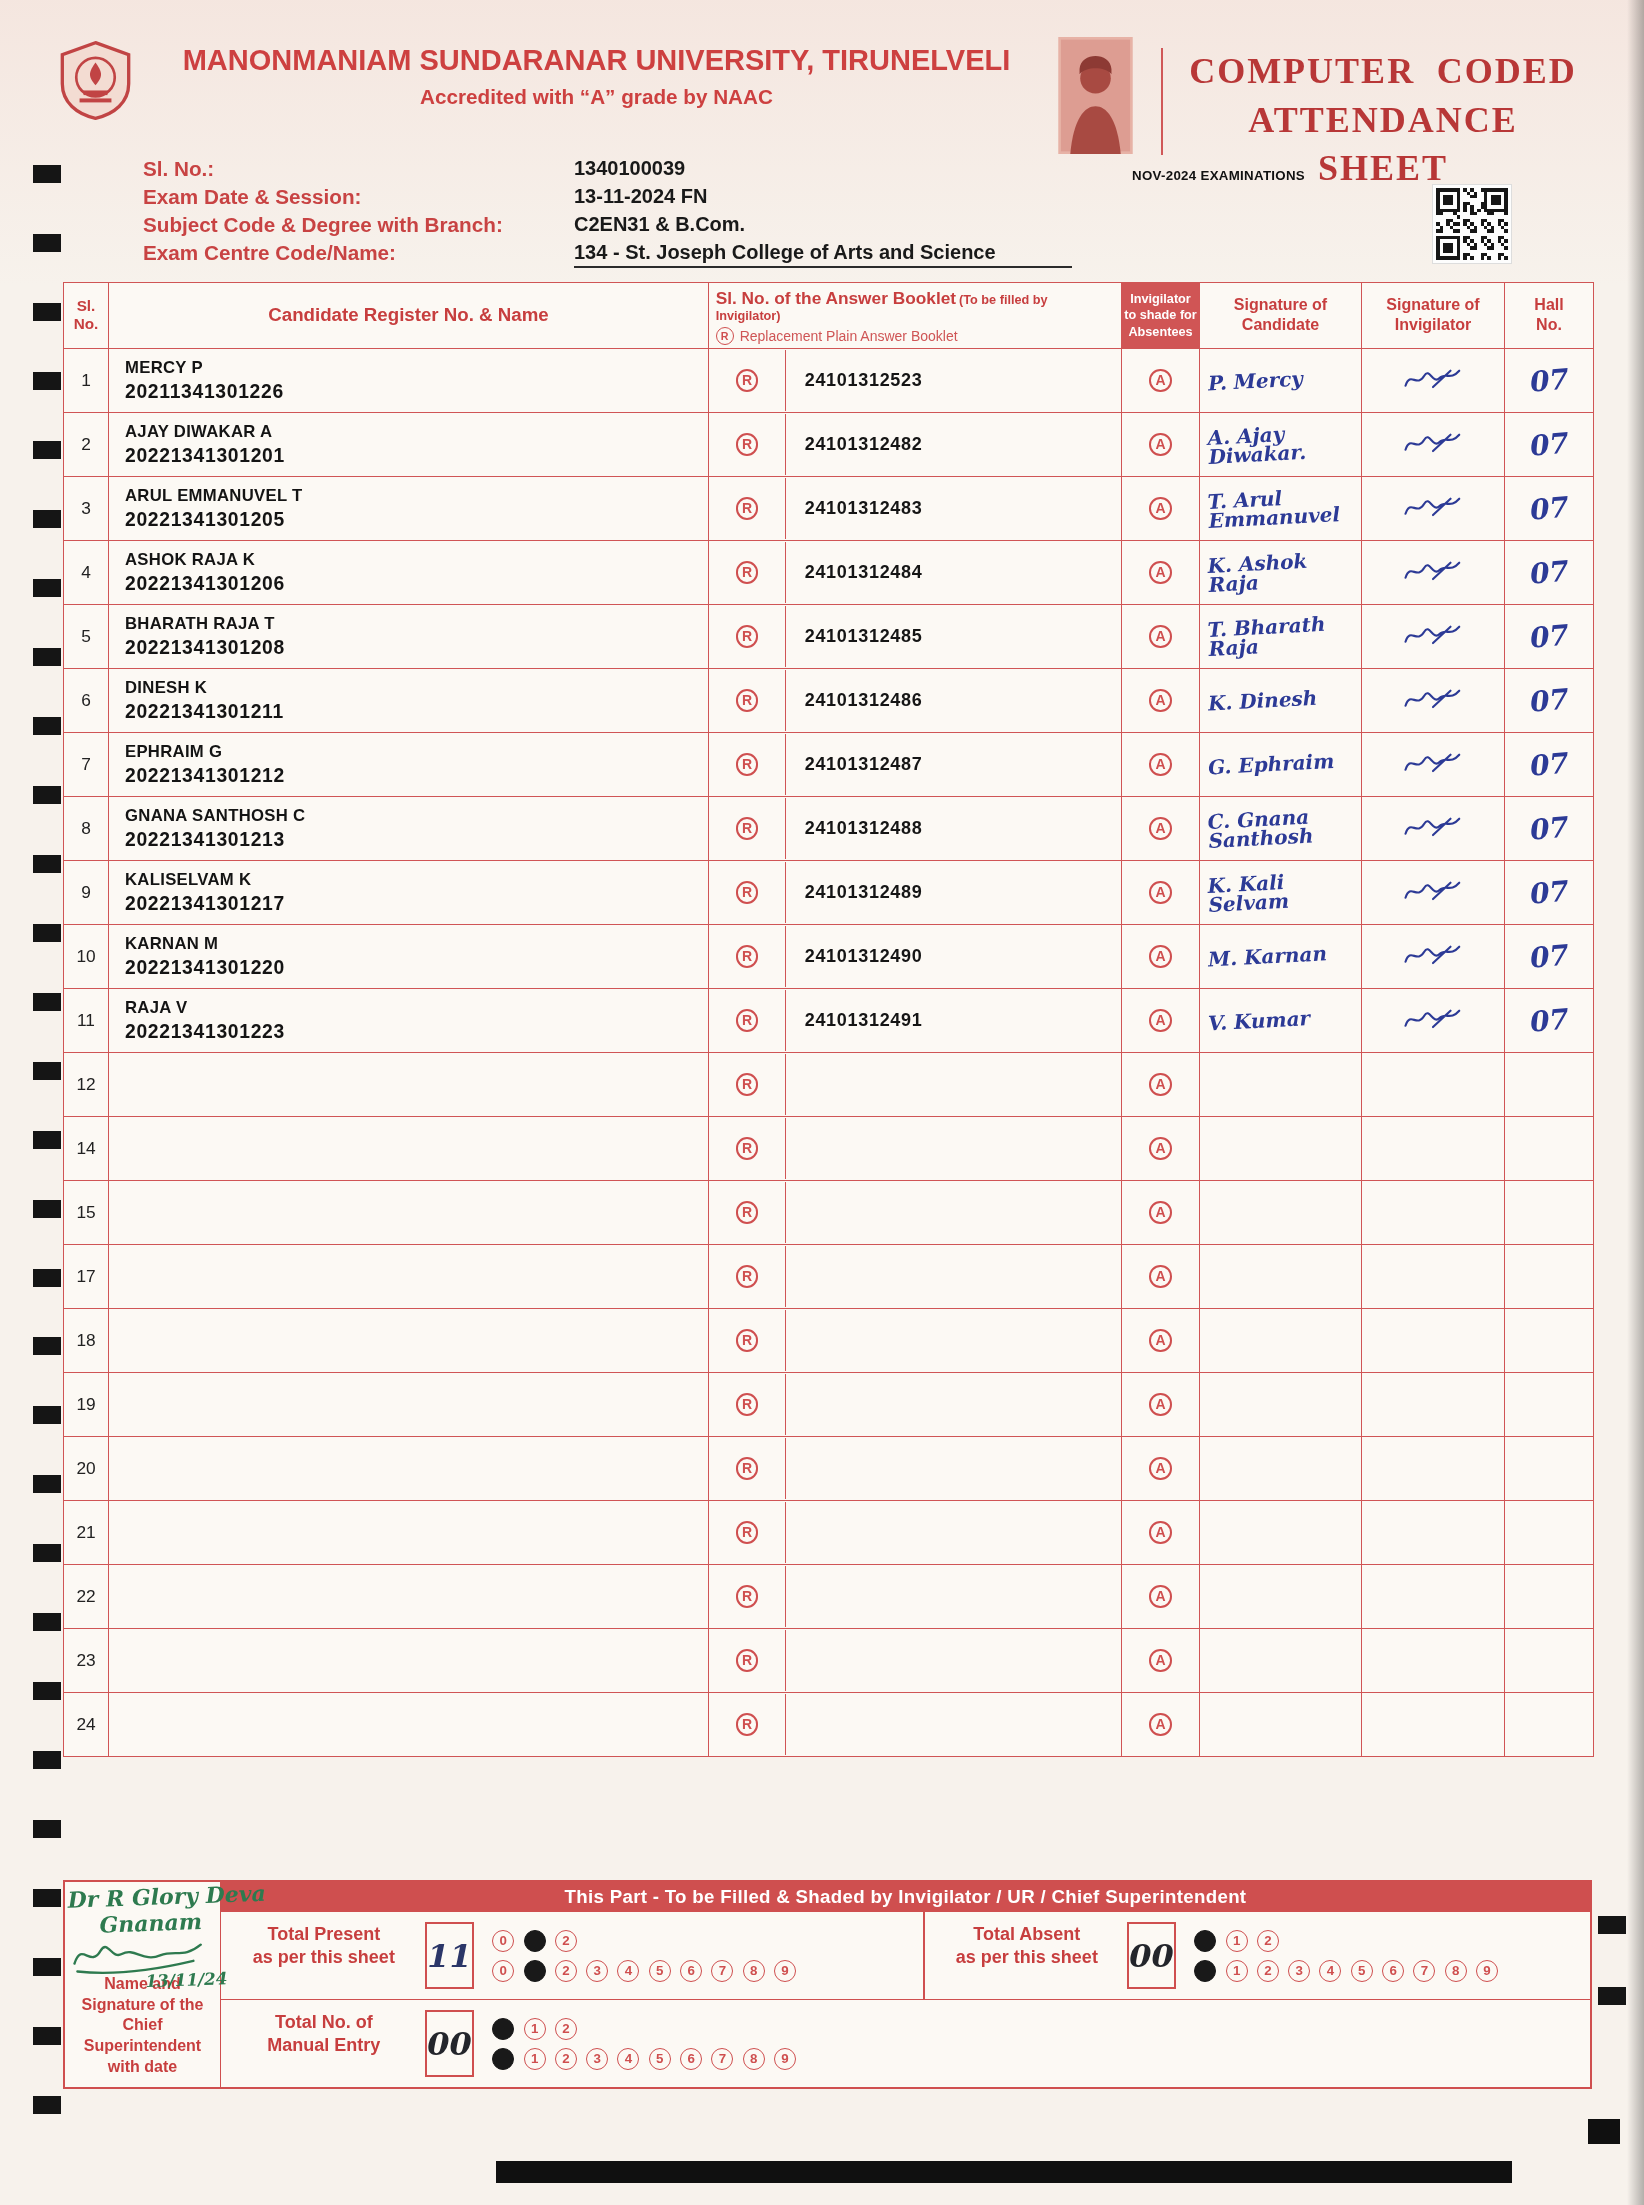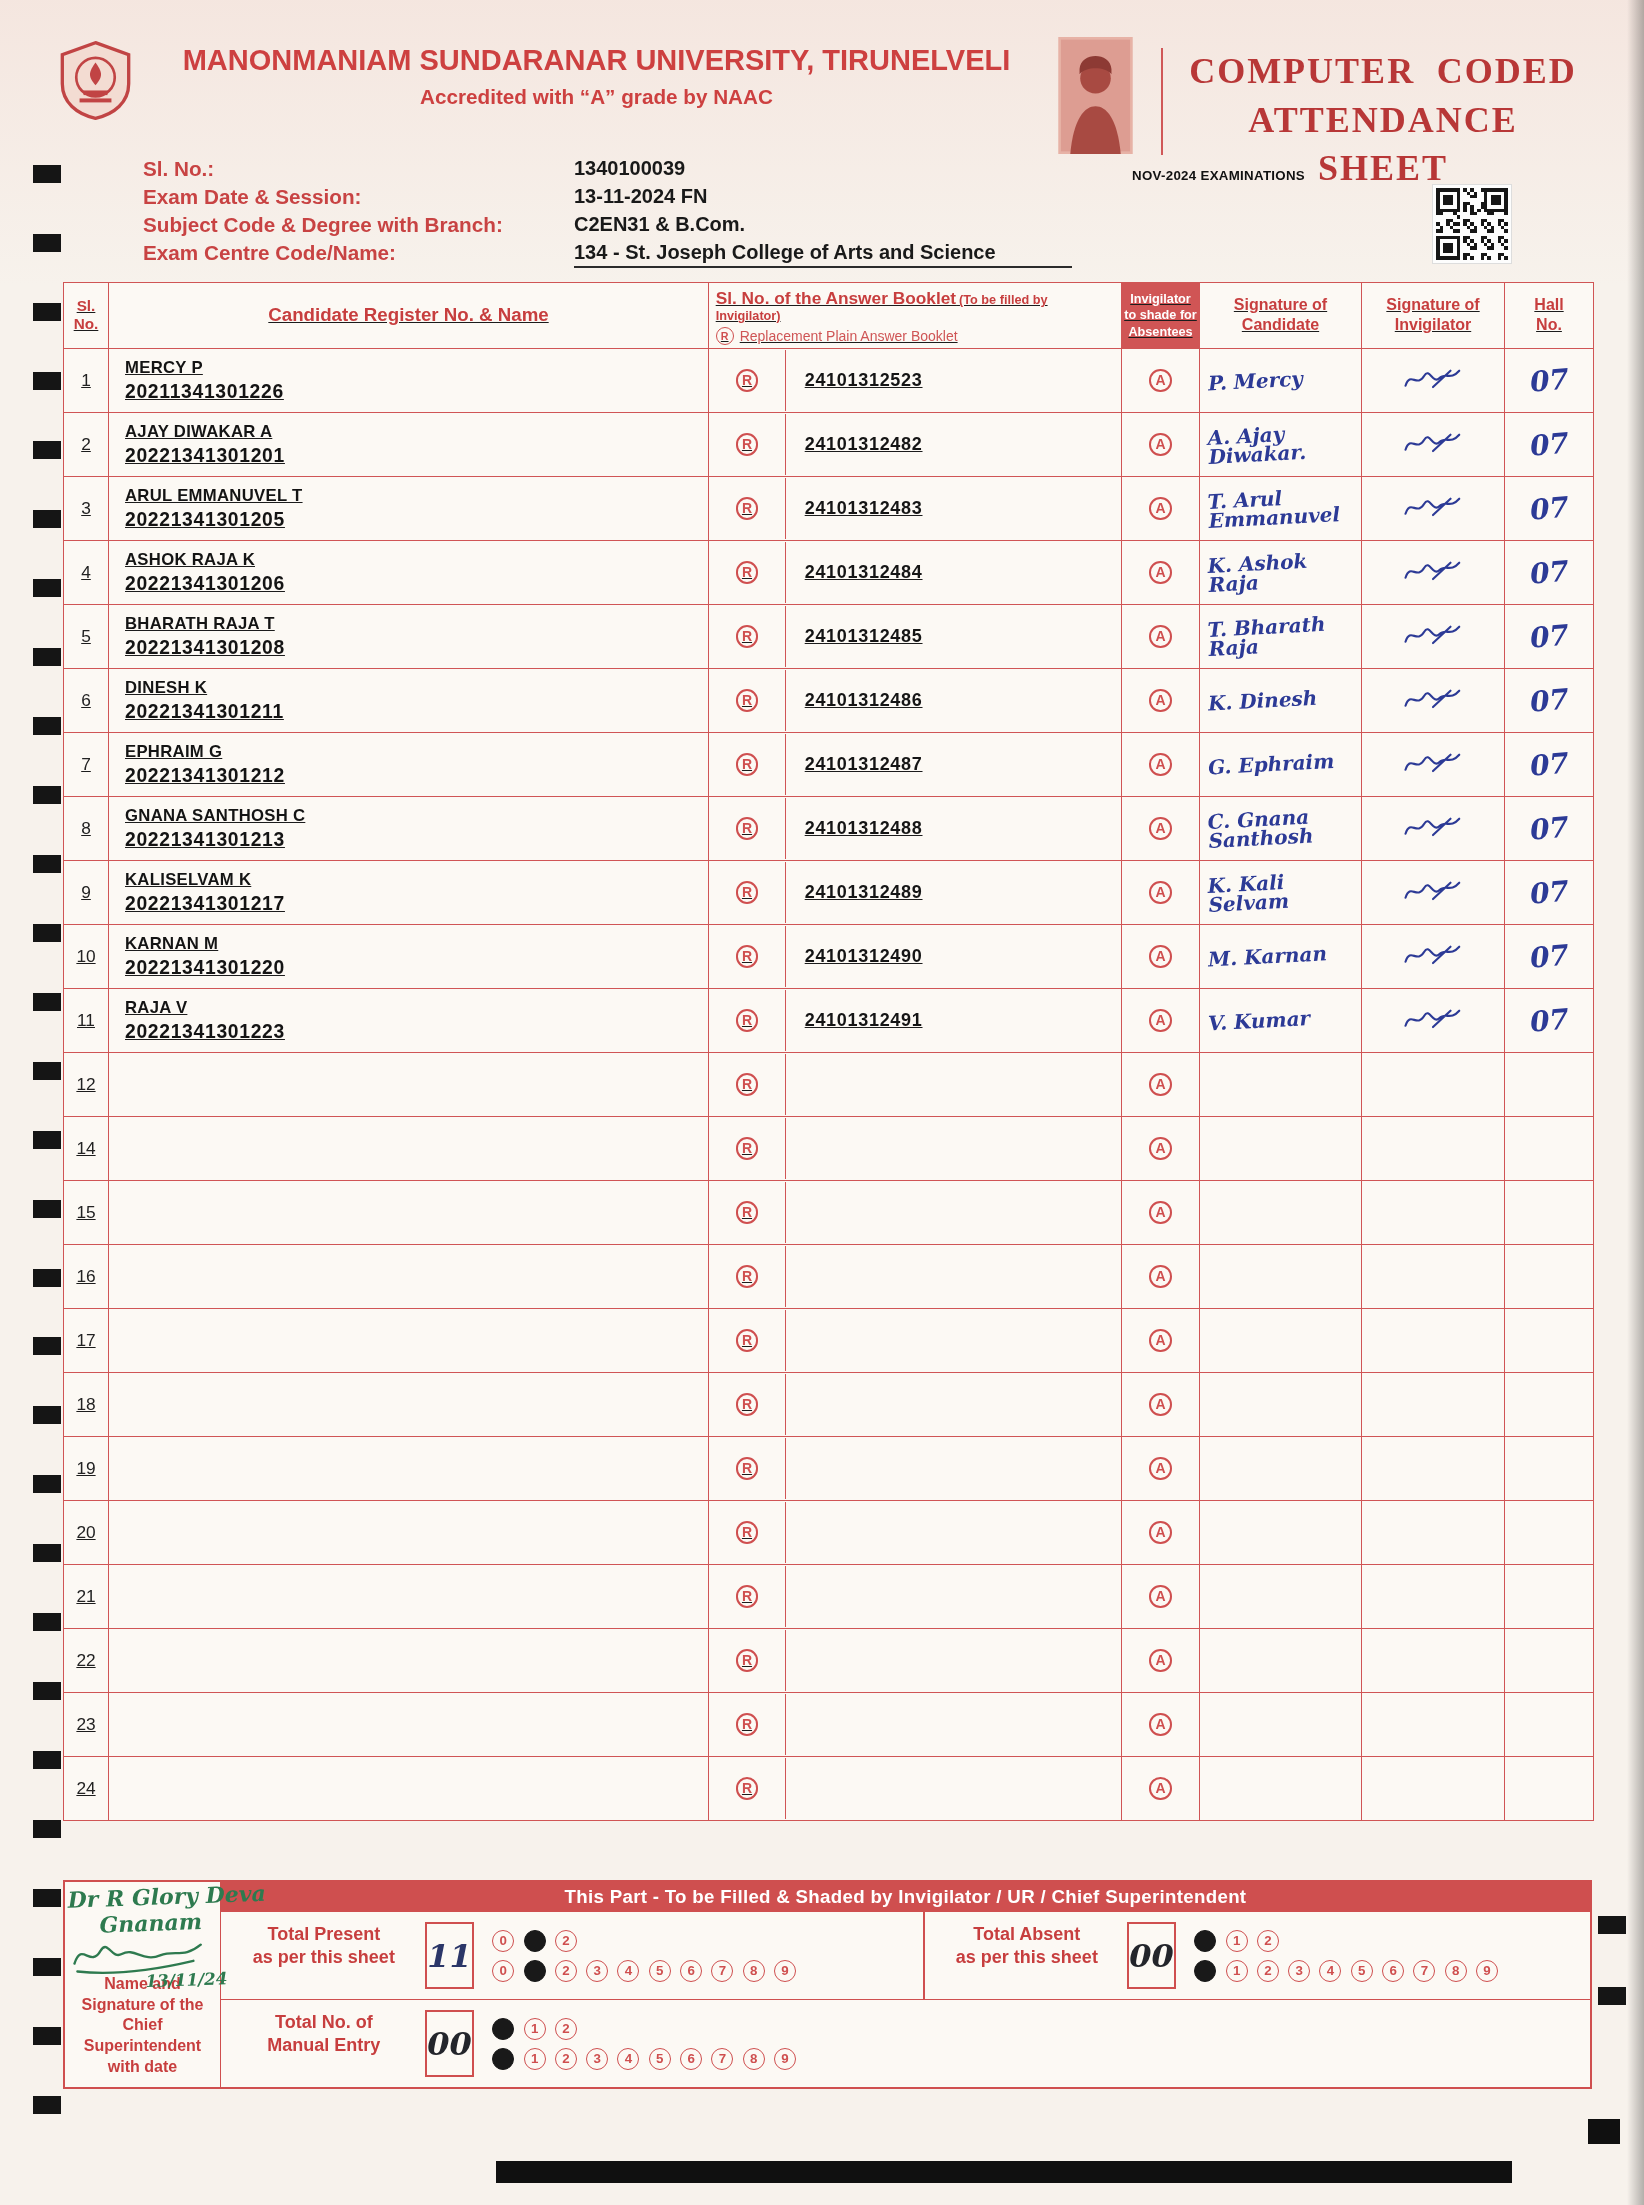--- a/index.html
+++ b/index.html
@@ -36,21 +36,21 @@
   .m1{top:157px;} .m2{top:185px;} .m3{top:213px;} .m4{top:241px;}
   .underlined{border-bottom:2px solid #2b2b2b;padding-bottom:2px;min-width:498px;display:inline-block;}
   .nov{position:absolute;left:1094px;top:168px;font-size:13.3px;font-weight:bold;color:#111;letter-spacing:0.3px;padding-left:38px;}
   .qr{position:absolute;left:1432px;top:184px;width:80px;height:80px;background:#fdfdfd;
       padding:3.3px;display:grid;grid-template-columns:repeat(21,1fr);grid-template-rows:repeat(21,1fr);
       border:0.7px solid #ddd;}
   .qr div{background:#161616;}
 
   
   table.att{position:absolute;left:63px;top:282px;width:1529px;border-collapse:collapse;
-      table-layout:fixed;background:#fcf9f4;text-decoration:underline;}
+      table-layout:fixed;background:#fcf9f4;}
   .att th,.att td{border:1.3px solid #d05555;overflow:visible;}
   .att thead tr{height:59px;}
   .att tbody tr{height:64px;}
   .att th{color:#c73e3e;font-weight:bold;text-align:center;vertical-align:middle;}
   .th-sl{font-size:15.3px;line-height:1.2;}
   .th-cand{font-size:18.7px;}
   .th-book{text-align:left !important;padding:5.3px 6.7px 2.7px 6.7px;vertical-align:top;}
   .bk-main{font-size:17.3px;}
   .bk-paren{font-size:12.7px;}
   .bk-sub{font-size:14px;font-weight:normal;color:#cf5555;display:flex;align-items:center;gap:6px;margin-top:4px;}
@@ -830,47 +830,20 @@
         <span class="sig-text"></span>
       </td>
       <td class="c-sigi">
         
       </td>
       <td class="c-hall">
         <span class="hall-no"></span>
       </td>
     </tr>
 
-    <tr>
-      <td class="c-sl">16</td>
-      <td class="c-cand">
-        <div class="cand-name"></div>
-        <div class="cand-reg"></div>
-      </td>
-      <td class="c-book">
-        <div class="book-flex">
-          <div class="book-r">
-                <span class="cmark">R</span>
-              </div>
-          <div class="book-no"></div>
-        </div>
-      </td>
-      <td class="c-abs">
-        <span class="cmark">A</span>
-      </td>
-      <td class="c-sigc">
-        <span class="sig-text"></span>
-      </td>
-      <td class="c-sigi">
-        
-      </td>
-      <td class="c-hall">
-        <span class="hall-no"></span>
-      </td>
-    </tr>
 
     <tr>
       <td class="c-sl">17</td>
       <td class="c-cand">
         <div class="cand-name"></div>
         <div class="cand-reg"></div>
       </td>
       <td class="c-book">
         <div class="book-flex">
           <div class="book-r">

